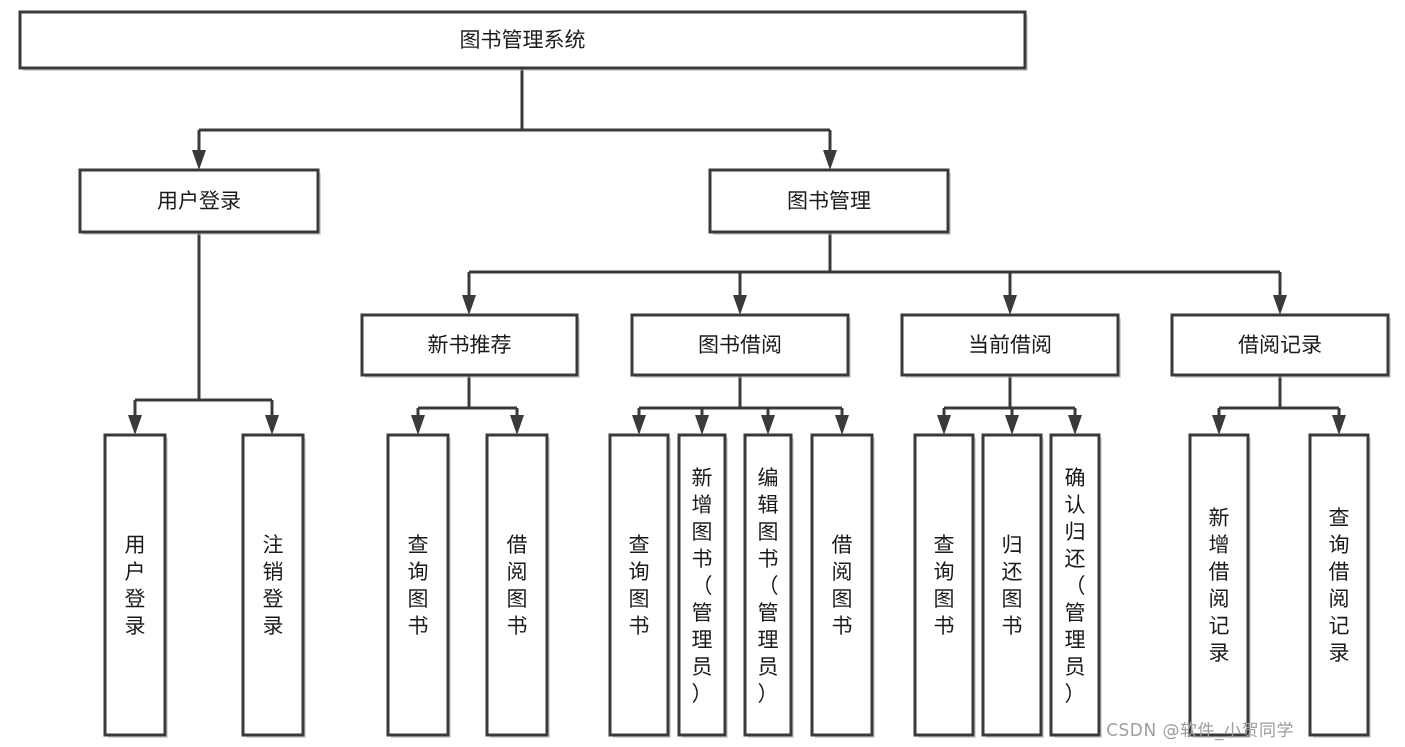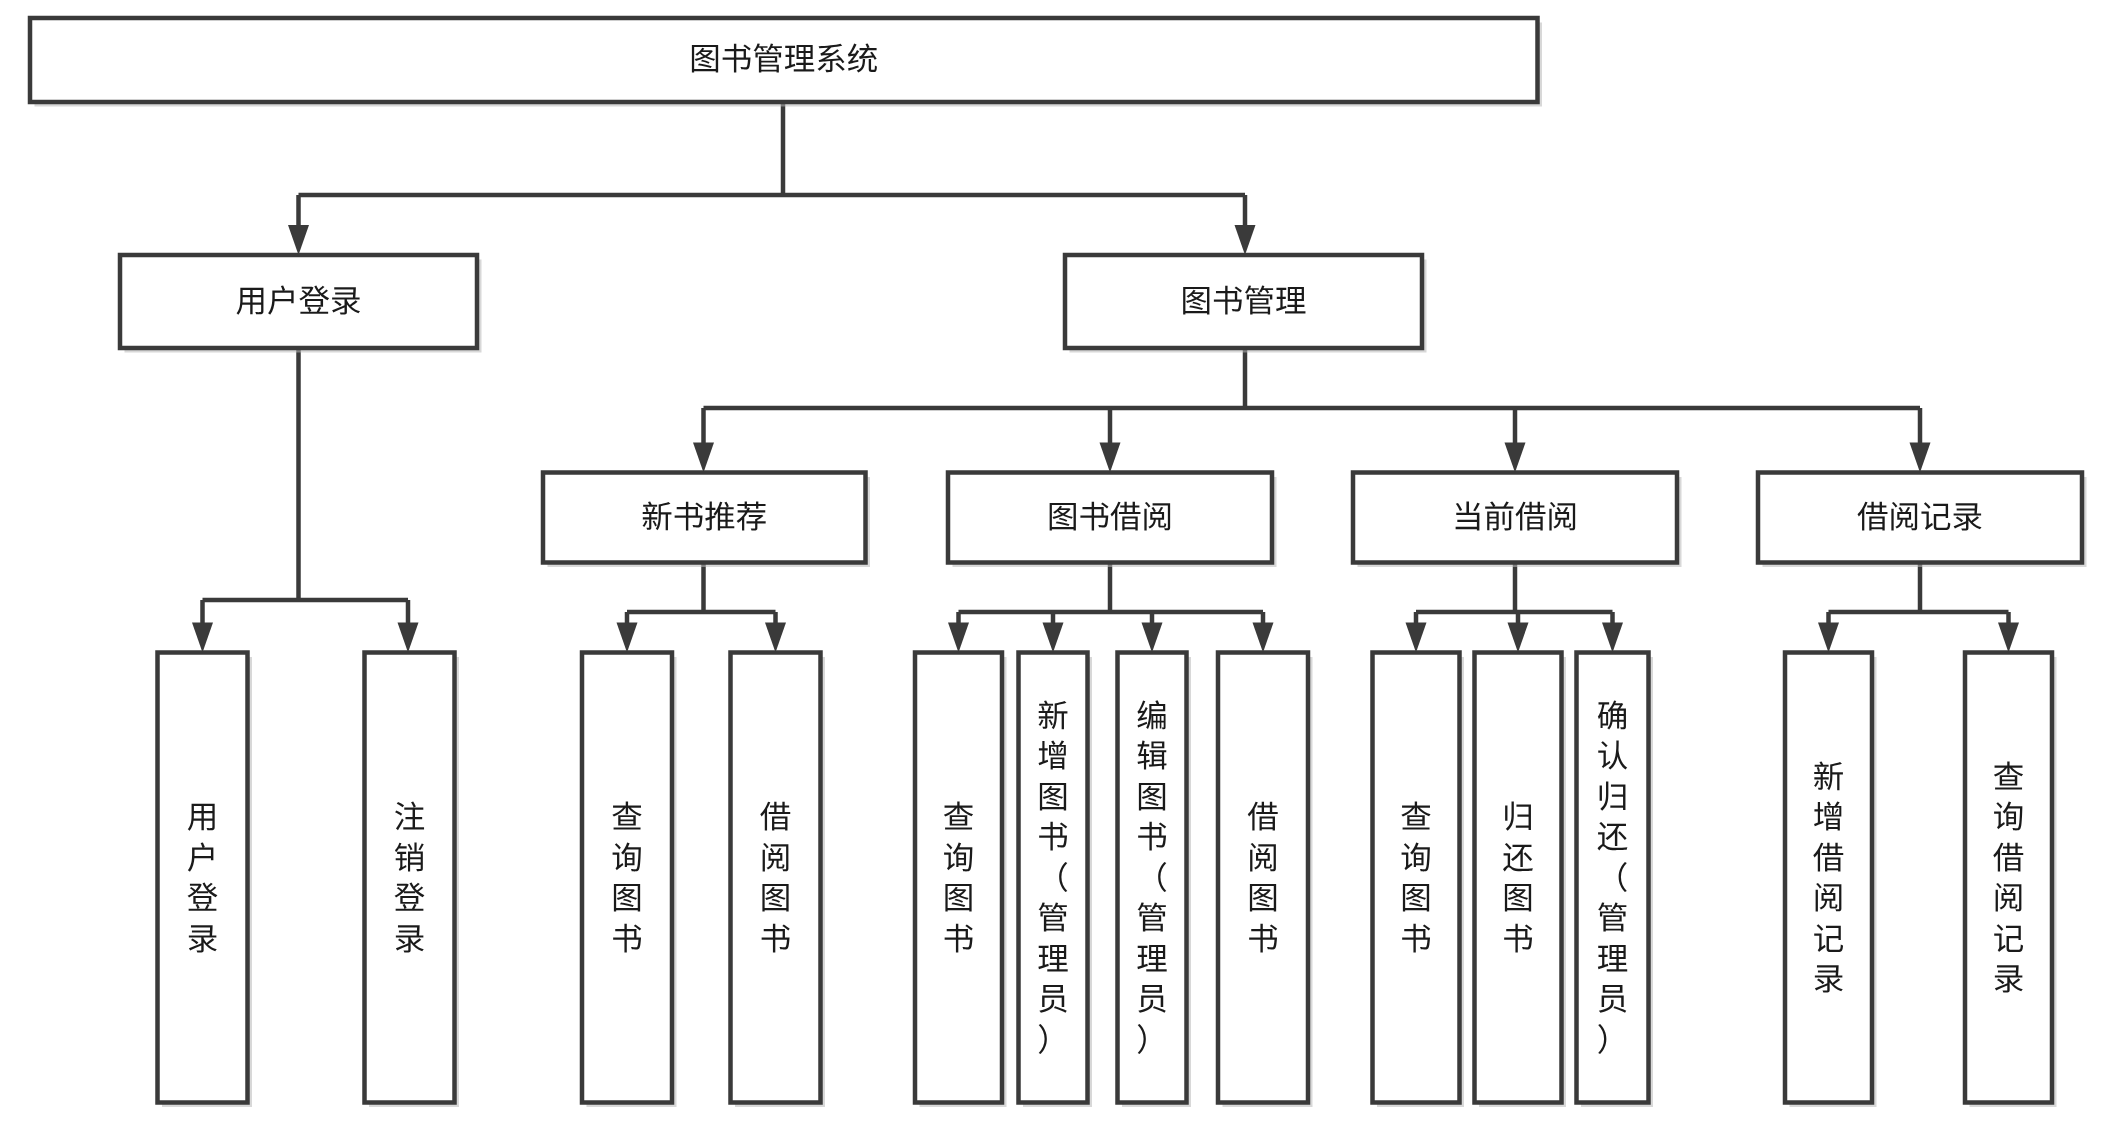--- a/index.html
+++ b/index.html
@@ -231,13 +231,14 @@
           <rect x="1190" y="435" width="58" height="300" class="node-box"></rect>
           <text x="1219" class="node-label-v"><tspan x="1219" y="525.06">新</tspan><tspan x="1219" y="552.06">增</tspan><tspan x="1219" y="579.06">借</tspan><tspan x="1219" y="606.06">阅</tspan><tspan x="1219" y="633.06">记</tspan><tspan x="1219" y="660.06">录</tspan></text>
         </g>
         <g>
           <rect x="1313" y="438" width="58" height="300" class="node-box-shadow"></rect>
           <rect x="1310" y="435" width="58" height="300" class="node-box"></rect>
           <text x="1339" class="node-label-v"><tspan x="1339" y="525.06">查</tspan><tspan x="1339" y="552.06">询</tspan><tspan x="1339" y="579.06">借</tspan><tspan x="1339" y="606.06">阅</tspan><tspan x="1339" y="633.06">记</tspan><tspan x="1339" y="660.06">录</tspan></text>
         </g>
       </g>
   </svg>
+  <div class="watermark-text">CSDN @软件_小贺同学</div>
 </div>
 
 </body></html>

